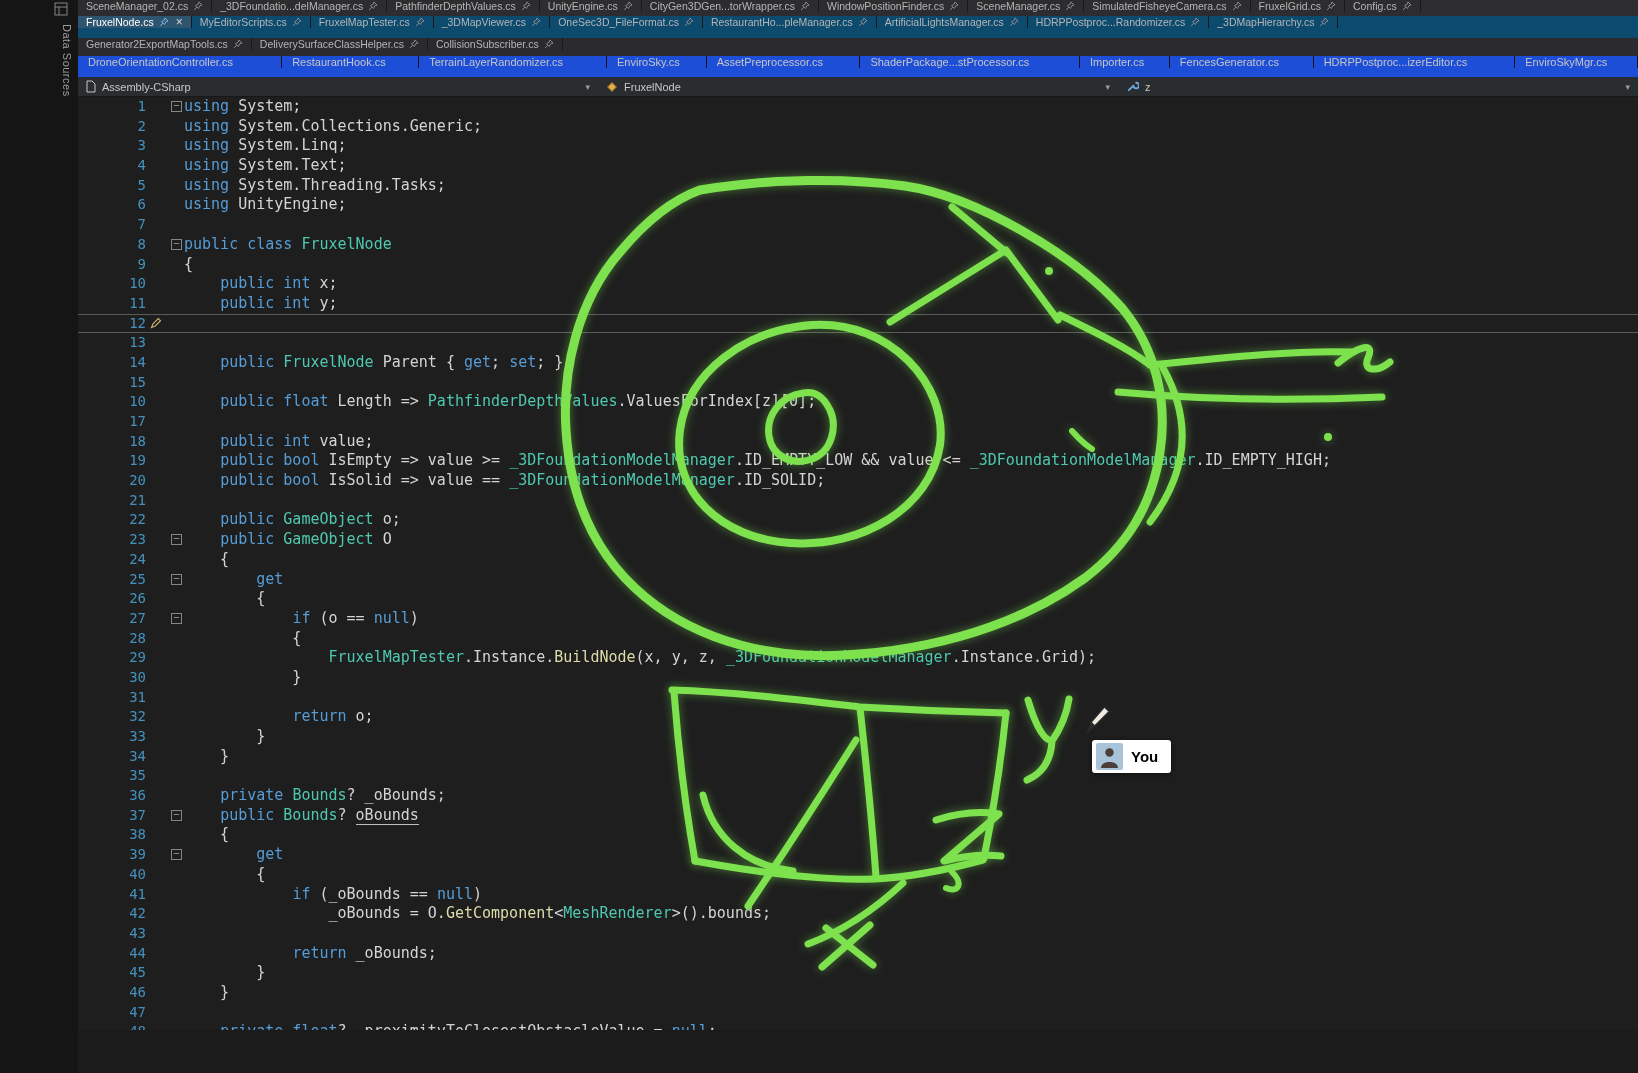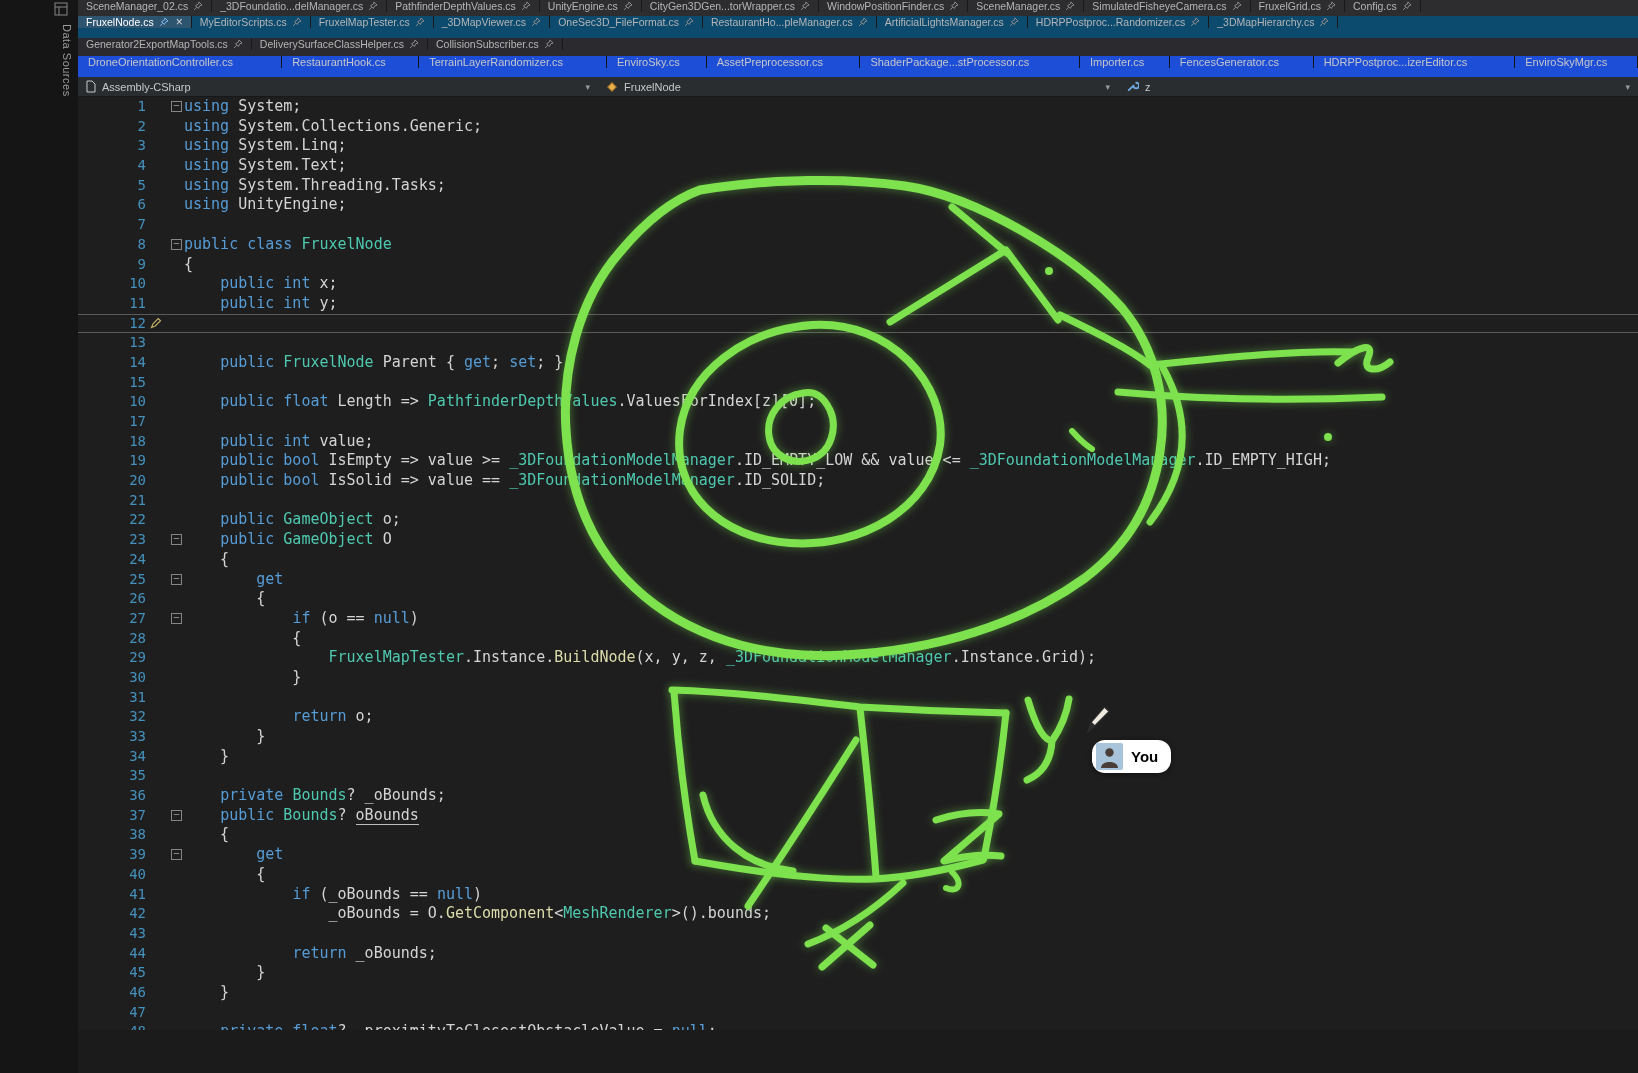--- a/index.html
+++ b/index.html
@@ -54,21 +54,21 @@
   .caret{display:inline-block;width:1.5px;height:15px;background:#ececec;vertical-align:-2px;margin-left:1px;
          animation:blink 1.1s steps(1) infinite;}
   @keyframes blink{50%{opacity:0;}}
   .editor-bottom{height:43px;background:#1b1b1b;}
 
   
   .overlay{position:absolute;inset:0;z-index:40;pointer-events:none;}
   .overlay svg.ann{position:absolute;inset:0;color:var(--ann-color,#7DE24E);}
   .ann path,.ann circle{filter:drop-shadow(0 0 5px rgba(124,230,80,.45));}
   .you-label{position:absolute;left:1092px;top:740px;display:flex;align-items:center;gap:8px;
-             background:#ffffff;border-radius:13px;padding:3px 13px 3px 4px;
+             background:#ffffff;border-radius:3px;padding:3px 13px 3px 4px;
              box-shadow:0 1px 5px rgba(0,0,0,.5);color:#000;font-weight:bold;font-size:15px;}
   .pencil-cursor{position:absolute;left:1084px;top:703px;}
 </style>
 </head>
 <body>
 
 <div class="app">
 
   <div class="left-rail">
     <div class="rail-top-icon">

